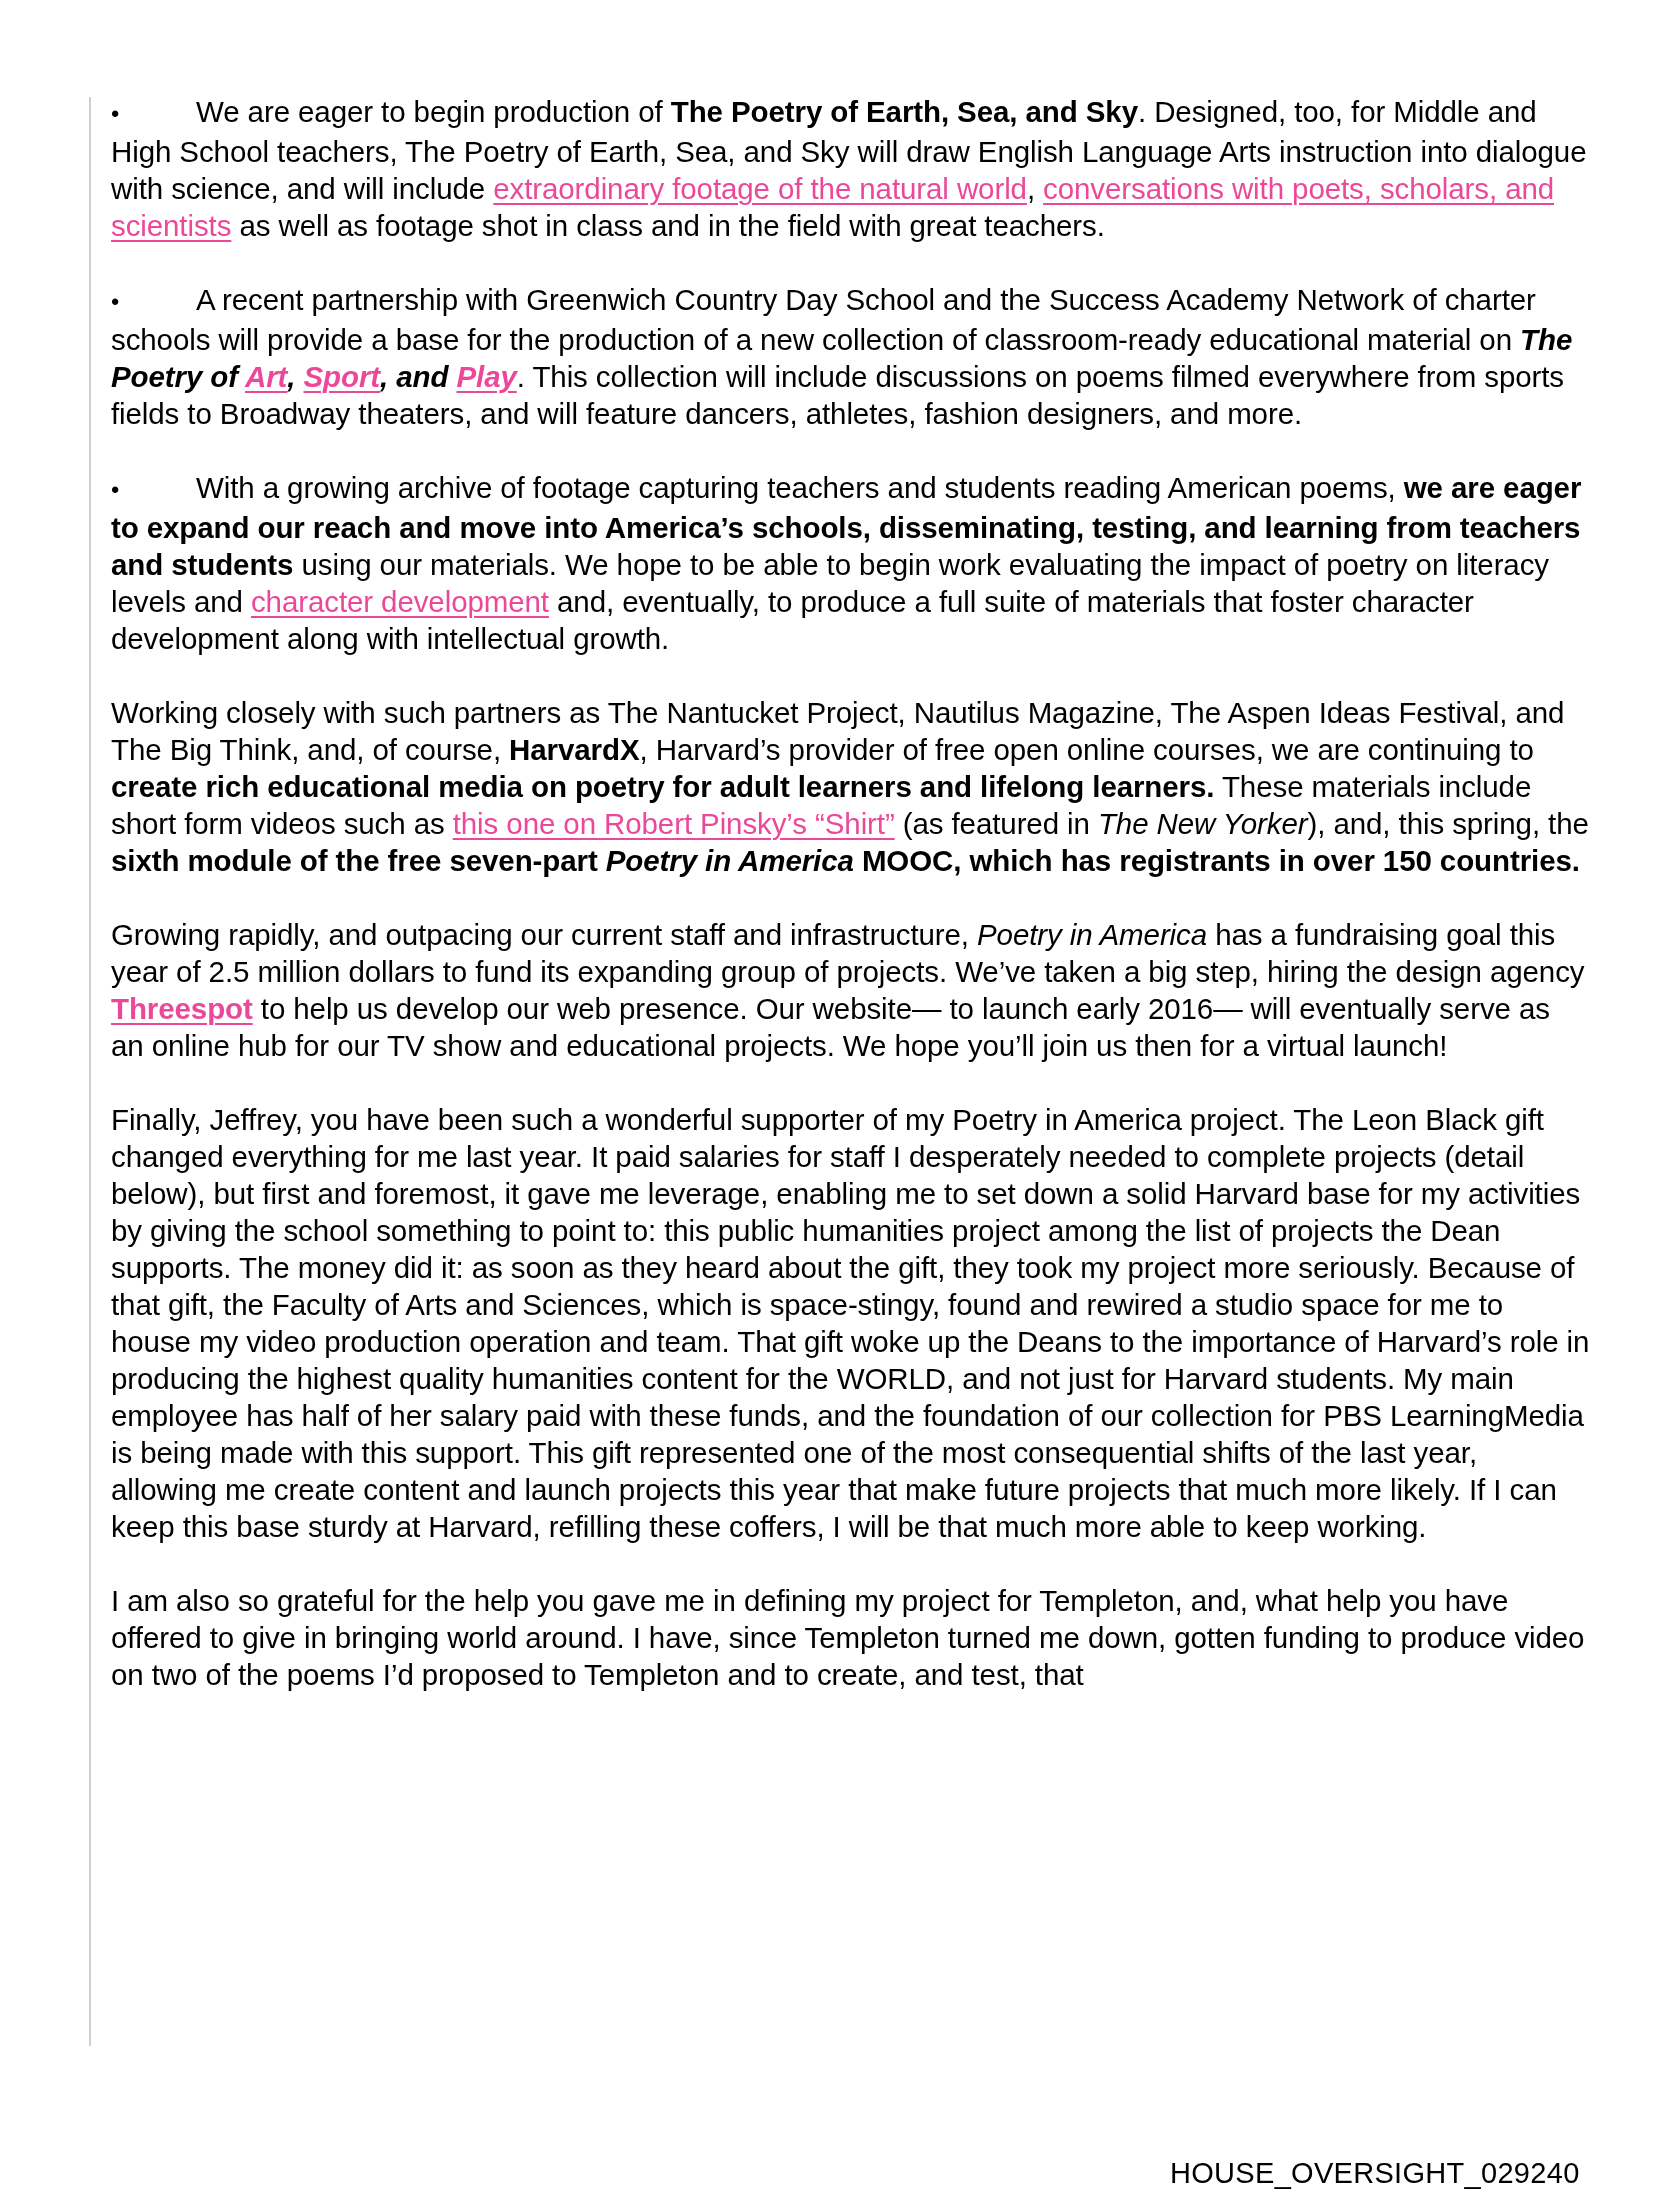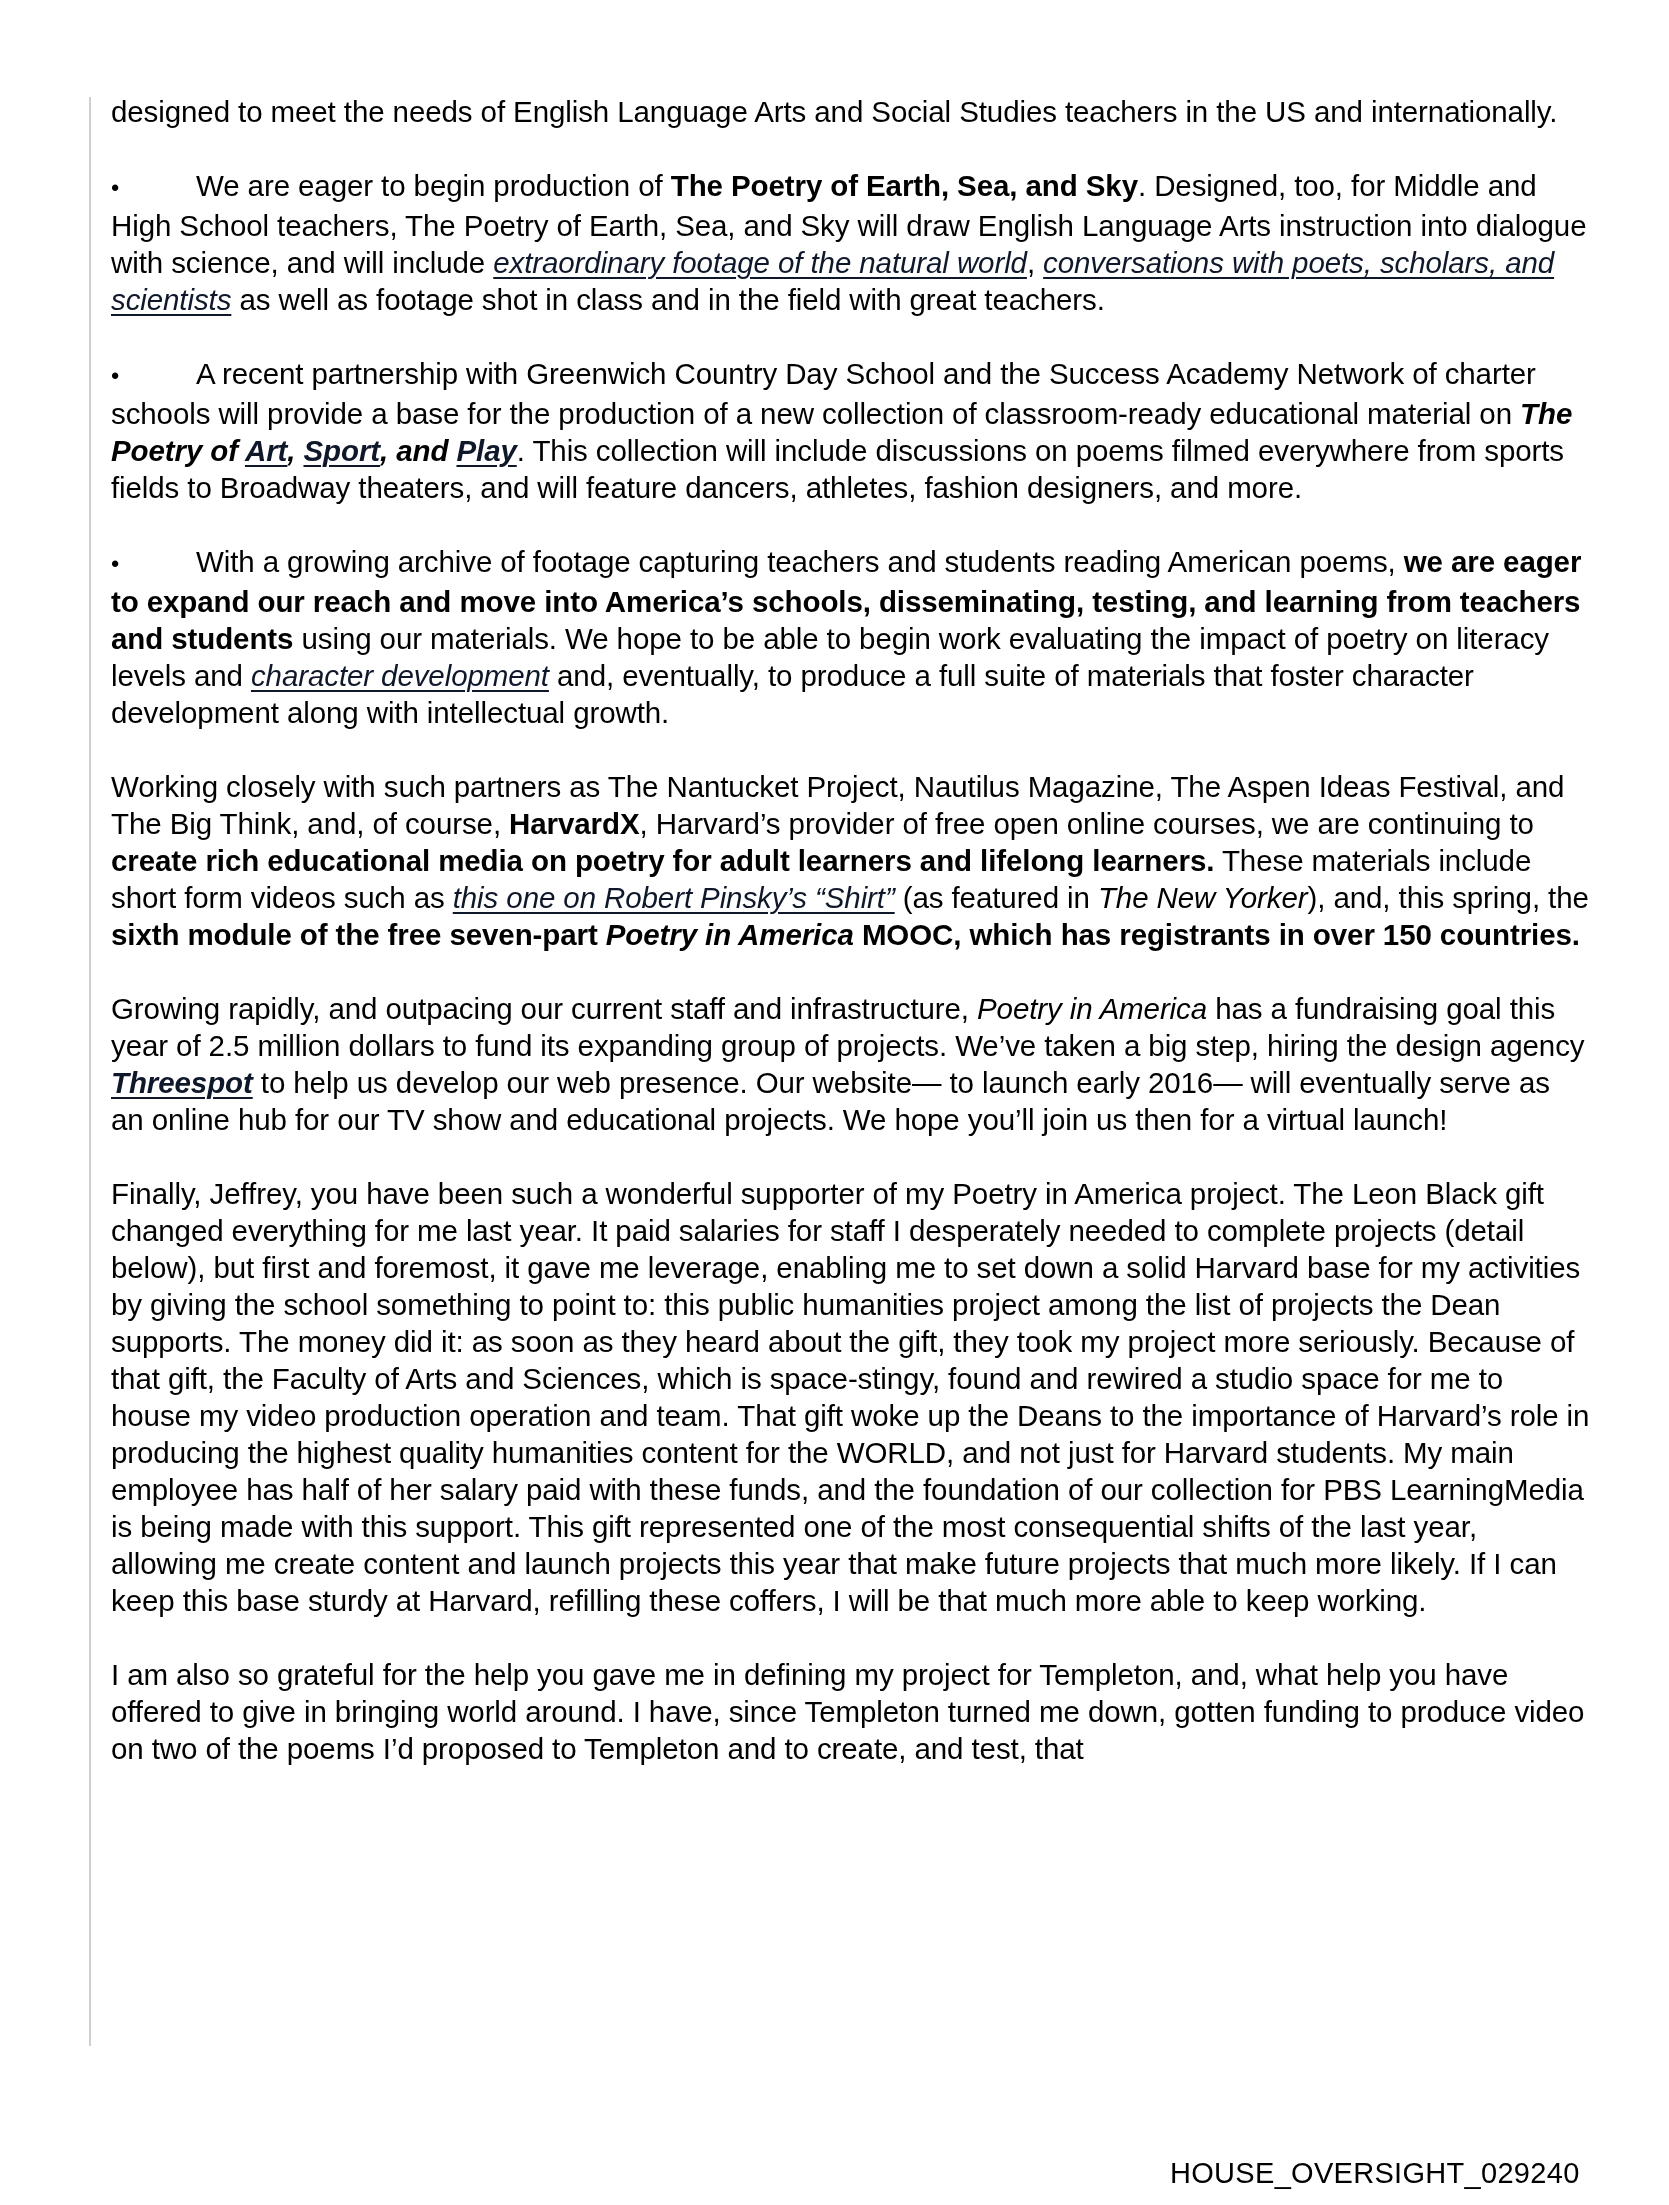--- a/index.html
+++ b/index.html
@@ -39,47 +39,43 @@
     .bullet-para .bullet {
       display: inline-block;
       width: 85px;
       font-size: 23.6px;
       vertical-align: baseline;
     }
     .b { font-weight: bold; }
     .i { font-style: italic; }
     .bi { font-weight: bold; font-style: italic; }
     a.link {
-      color: #0f172a;
+      color: #ec4899;
       text-decoration: underline;
       text-decoration-thickness: 2px;
       text-underline-offset: 3.9px;
-      font-style: italic;
     }
     a.link.bold { font-weight: bold; }
     .italic-para { }
     .footer-id {
       position: absolute;
       left: 1170px;
       top: 2157px;
       font-size: 29px;
       letter-spacing: 0.3px;
       white-space: nowrap;
     }
   </style>
 </head>
 <body>
 
 <div class="margin-rule"></div>
 
 <div class="page">
 
-  <p class="para">
-    <span>designed to meet the needs of English Language Arts and Social Studies teachers in the US and internationally.</span>
-  </p>
 
   <p class="para bullet-para">
     <span class="bullet">•</span><span>We are eager to begin production of </span><span class="b">The Poetry of Earth, Sea, and Sky</span><span>. Designed, too, for Middle and High School teachers, The Poetry of Earth, Sea, and Sky will draw English Language Arts instruction into dialogue with science, and will include </span><a class="link">extraordinary footage of the natural world</a><span>, </span><a class="link">conversations with poets, scholars, and scientists</a><span> as well as footage shot in class and in the field with great teachers.</span>
   </p>
 
   <p class="para bullet-para">
     <span class="bullet">•</span><span>A recent partnership with Greenwich Country Day School and the Success Academy Network of charter schools will provide a base for the production of a new collection of classroom-ready educational material on </span><span class="bi">The Poetry of </span><a class="link bold i">Art</a><span class="bi">, </span><a class="link bold i">Sport</a><span class="bi">, and </span><a class="link bold i">Play</a><span>. This collection will include discussions on poems filmed everywhere from sports fields to Broadway theaters, and will feature dancers, athletes, fashion designers, and more.</span>
   </p>
 
   <p class="para bullet-para">

